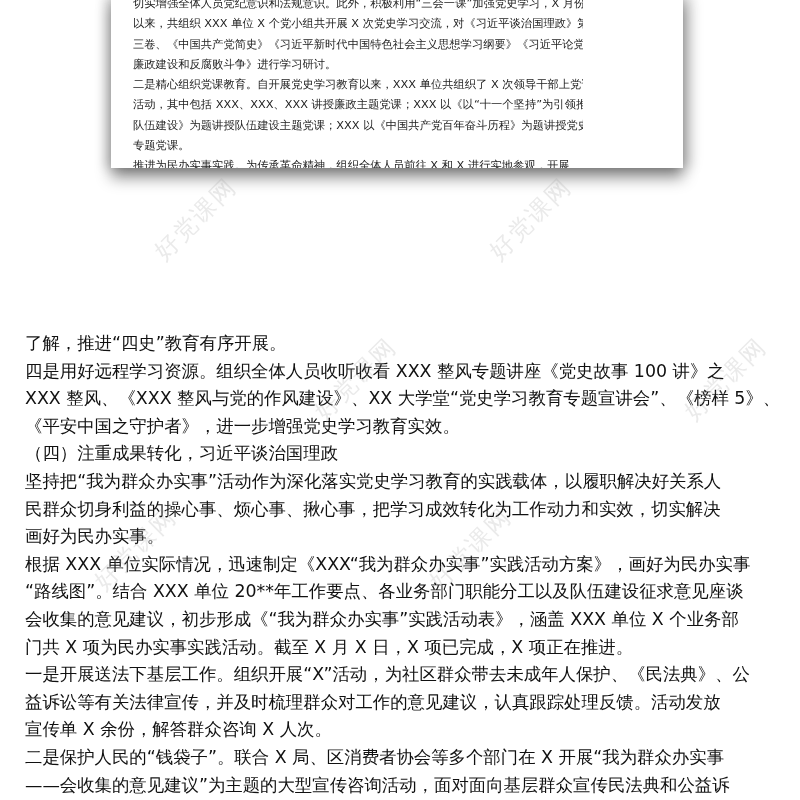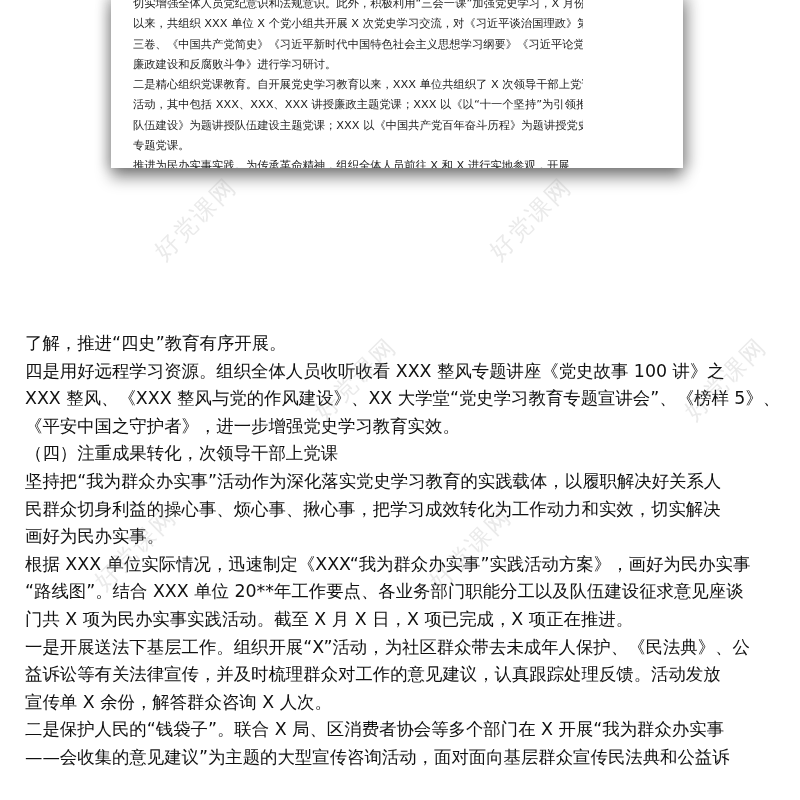--- a/index.html
+++ b/index.html
@@ -85,26 +85,27 @@
     <p>推进为民办实事实践。为传承革命精神，组织全体人员前往 X 和 X 进行实地参观，开展</p>
 
   </div>
 </div>
 
 <div class="body-text">
   <p>了解，推进“四史”教育有序开展。</p>
   <p>四是用好远程学习资源。组织全体人员收听收看 XXX 整风专题讲座《党史故事 100 讲》之</p>
   <p>XXX 整风、《XXX 整风与党的作风建设》、XX 大学堂“党史学习教育专题宣讲会”、《榜样 5》、</p>
   <p>《平安中国之守护者》，进一步增强党史学习教育实效。</p>
-  <p>（四）注重成果转化，次领导干部上党课</p>
+  <p>（四）注重成果转化，习近平谈治国理政</p>
   <p>坚持把“我为群众办实事”活动作为深化落实党史学习教育的实践载体，以履职解决好关系人</p>
   <p>民群众切身利益的操心事、烦心事、揪心事，把学习成效转化为工作动力和实效，切实解决</p>
   <p>画好为民办实事。</p>
   <p>根据 XXX 单位实际情况，迅速制定《XXX“我为群众办实事”实践活动方案》，画好为民办实事</p>
   <p>“路线图”。结合 XXX 单位 20**年工作要点、各业务部门职能分工以及队伍建设征求意见座谈</p>
+  <p>会收集的意见建议，初步形成《“我为群众办实事”实践活动表》，涵盖 XXX 单位 X 个业务部</p>
   <p>门共 X 项为民办实事实践活动。截至 X 月 X 日，X 项已完成，X 项正在推进。</p>
   <p>一是开展送法下基层工作。组织开展“X”活动，为社区群众带去未成年人保护、《民法典》、公</p>
   <p>益诉讼等有关法律宣传，并及时梳理群众对工作的意见建议，认真跟踪处理反馈。活动发放</p>
   <p>宣传单 X 余份，解答群众咨询 X 人次。</p>
   <p>二是保护人民的“钱袋子”。联合 X 局、区消费者协会等多个部门在 X 开展“我为群众办实事</p>
   <p>——会收集的意见建议”为主题的大型宣传咨询活动，面对面向基层群众宣传民法典和公益诉</p>
 </div>
 
 <div class="watermark" style="left:170px; top:235px;">好党课网</div>
 <div class="watermark" style="left:505px; top:235px;">好党课网</div>

